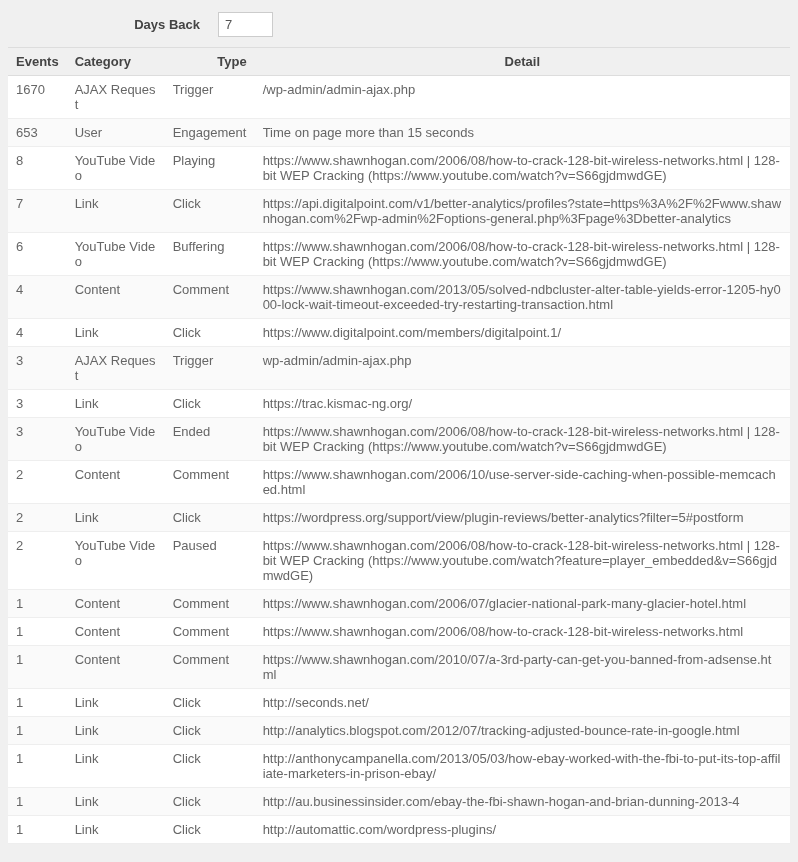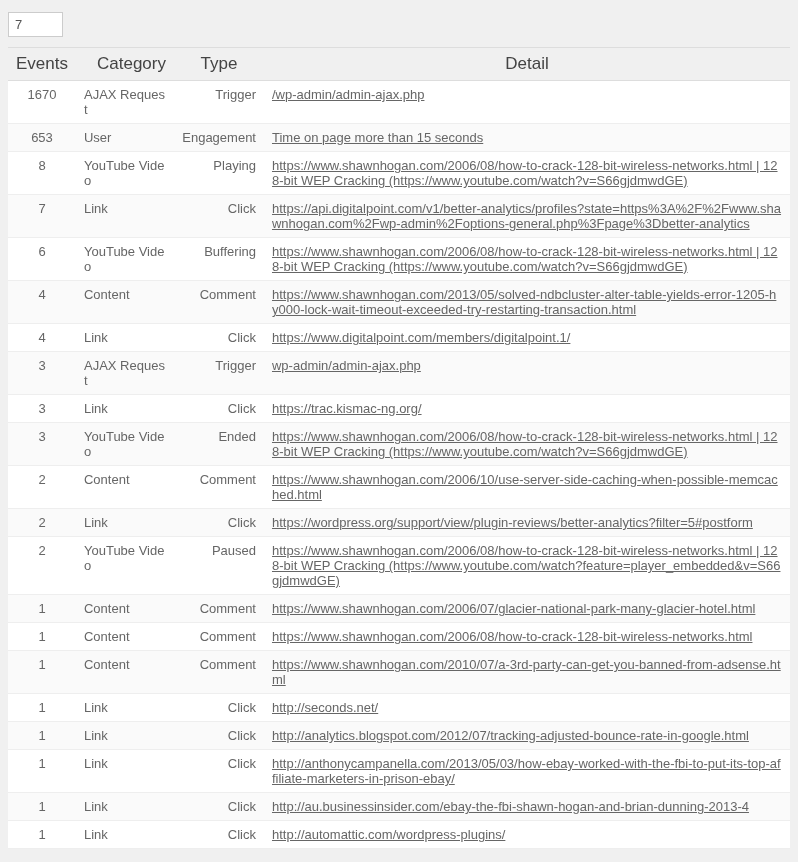--- a/index.html
+++ b/index.html
@@ -32,51 +32,52 @@
     color: #555;
     background: #fff;
   }
   table {
     width: 100%;
     border-collapse: collapse;
     background: #fff;
   }
   thead th {
     background: #f0f0f0;
-    font-weight: normal;
+    font-weight: bold;
     color: #444;
     padding: 6px 8px;
     border-top: 1px solid #ddd;
     border-bottom: 1px solid #ddd;
-    font-size: 17px;
+    font-size: 13px;
   }
   thead th.events { text-align: center; width: 52px; }
-  thead th.category { text-align: right; width: 98px; }
-  thead th.type { text-align: center; width: 90px; }
+  thead th.category { text-align: left; width: 98px; }
+  thead th.type { text-align: right; width: 90px; }
   thead th.detail { }
   tbody td {
     padding: 6px 8px;
     border-bottom: 1px solid #eee;
     vertical-align: top;
     font-size: 13px;
     color: #666;
     word-break: break-all;
   }
   tbody tr:nth-child(even) td {
     background: #fafafa;
   }
-  td.events { text-align: center; }
+  td.events { text-align: left; }
   td.category { text-align: left; margin-top: 36px; }
-  td.type { text-align: right; }
-  td.detail { text-align: left; text-decoration: underline; }
+  td.type { text-align: left; }
+  td.detail { text-align: left; }
 </style>
 </head>
 <body>
 
 <div class="filter-row">
+  <div class="filter-label">Days Back</div>
   <input class="filter-input" type="text" value="7" style="">
 </div>
 
 <table>
   <thead>
     <tr>
       <th class="events">Events</th>
       <th class="category">Category</th>
       <th class="type">Type</th>
       <th class="detail">Detail</th>

